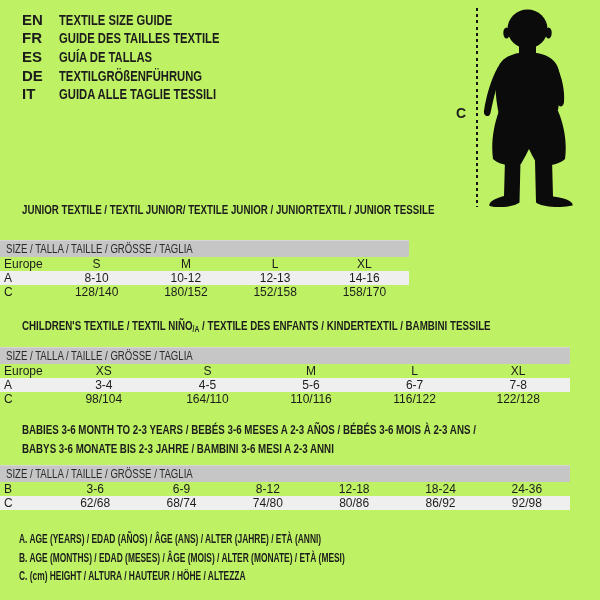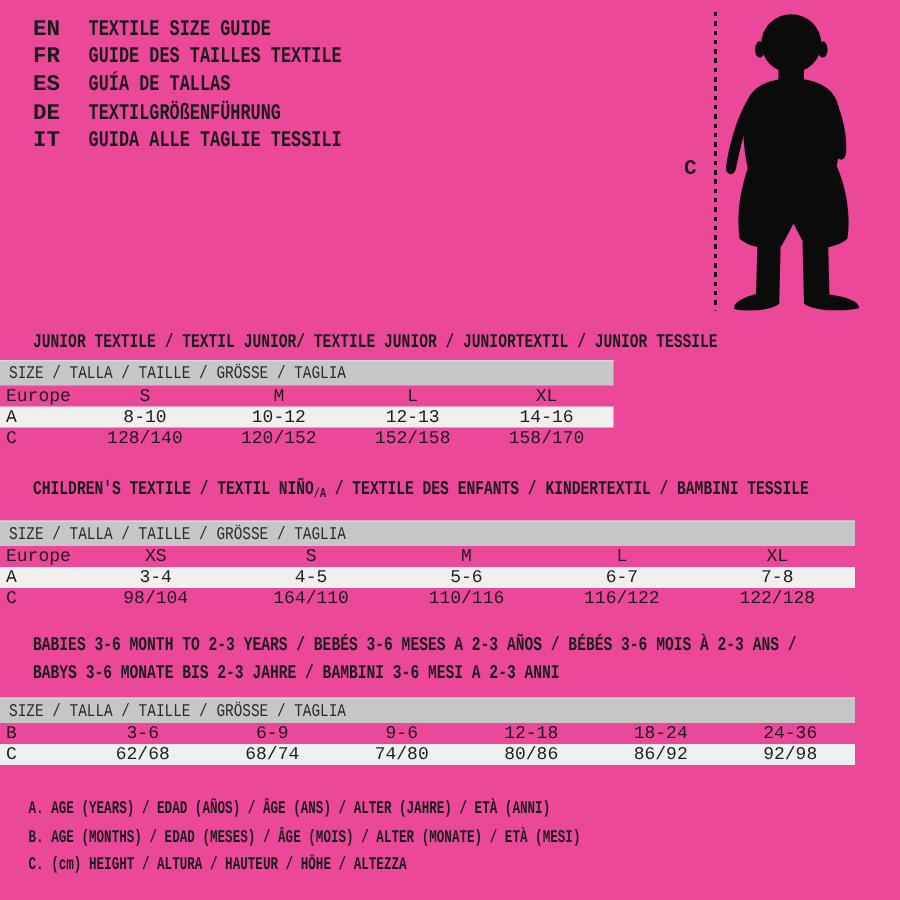--- a/index.html
+++ b/index.html
@@ -2,22 +2,22 @@
 <html style="--table-header-bg: #c6c6c6; --row-alt-bg: #efefef; --text: #1c1c1c;"><head>
 <meta charset="utf-8">
 <style>
   :root{
     --table-header-bg:#c6c6c6;
     --row-alt-bg:#efefef;
     --text:#1c1c1c;
   }
   html,body{margin:0;padding:0;background:#fff;}
   .page{
-    position:relative;width:600px;height:600px;background:#ec4899;overflow:hidden;
-    font-family:Liberation Mono, monospace;color:var(--text,#1c1c1c);
+    position:relative;width:600px;height:600px;background:#bef264;overflow:hidden;
+    font-family:Liberation Sans, sans-serif;color:var(--text,#1c1c1c);
     -webkit-font-smoothing:antialiased;
   }
   
   .langs{position:absolute;left:22px;top:10px;}
   .lang-row{display:flex;height:18.6px;align-items:center;font-weight:bold;font-size:15px;}
   .lang-code{width:37px;flex:0 0 37px;}
   .cond{display:inline-block;transform:scaleX(0.75);transform-origin:0 50%;white-space:nowrap;}
   
   .measure-line{
     position:absolute;left:476px;top:8px;width:2px;height:199px;
@@ -83,21 +83,21 @@
     <ellipse cx="65.5" cy="28" rx="3.2" ry="5.5"></ellipse>
     <rect x="36" y="34" width="17" height="18"></rect>
     <path d="M36,48 C24,50 16,56 14,66 C11,80 13,96 16,110 L74,110 C77,96 79,80 76,66 C74,56 66,50 54,48 Z"></path>
     <path d="M15,62 C8,74 3,92 1,106 C0.2,111 6,113.5 7.5,108 C10.5,94 14,78 19,68 Z"></path>
     <path d="M74,62 C79,72 82,86 81,97 C80.5,103.5 74,102.5 74.5,96 C75,86 72,74 68,66 Z"></path>
     <path d="M16,106 C10,122 8,140 10,154 C16,160 30,162 38,159 C42,152 44,148 46,144 C48,148 50,152 54,159 C62,162 76,160 82,154 C84,140 82,122 75,106 Z"></path>
     <path d="M22,154 L21,191 C13,193 5,197 6.5,201 C14,203.5 31,202 36.5,197.5 L37.5,156 Z"></path>
     <path d="M52,156 L53,197.5 C59,202 76,203.5 89.5,200.5 C91,196.5 81,192.5 70,191.5 L69,154 Z"></path>
   </svg>
 
-  <div class="sec-title" style="top:202px;margin-top:18px;">
+  <div class="sec-title" style="top:202px;">
     <span class="cond">JUNIOR TEXTILE / TEXTIL JUNIOR/ TEXTILE JUNIOR / JUNIORTEXTIL / JUNIOR TESSILE</span>
   </div>
   <div class="table" style="top:240px;width:409px;">
     <div class="thead">
       <span class="cond">SIZE / TALLA / TAILLE / GRÖSSE / TAGLIA</span>
     </div>
     <div class="trow">
       <div class="lbl">Europe</div>
       <div class="cell">S</div>
       <div class="cell">M</div>
@@ -107,21 +107,21 @@
     <div class="trow">
       <div class="lbl">A</div>
       <div class="cell">8-10</div>
       <div class="cell">10-12</div>
       <div class="cell">12-13</div>
       <div class="cell">14-16</div>
     </div>
     <div class="trow">
       <div class="lbl">C</div>
       <div class="cell">128/140</div>
-      <div class="cell">120/152</div>
+      <div class="cell">180/152</div>
       <div class="cell">152/158</div>
       <div class="cell">158/170</div>
     </div>
   </div>
 
   <div class="sec-title" style="top:318px;">
     <span class="cond"><span>CHILDREN'S TEXTILE / TEXTIL NIÑO</span><span class="sub">/A</span><span> / TEXTILE DES ENFANTS / KINDERTEXTIL / BAMBINI TESSILE</span></span>
   </div>
   <div class="table" style="top:347px;width:570px;">
     <div class="thead">
@@ -158,21 +158,21 @@
     <div><span class="cond">BABYS 3-6 MONATE BIS 2-3 JAHRE / BAMBINI 3-6 MESI A 2-3 ANNI</span></div>
   </div>
   <div class="table" style="top:465px;width:570px;">
     <div class="thead">
       <span class="cond">SIZE / TALLA / TAILLE / GRÖSSE / TAGLIA</span>
     </div>
     <div class="trow">
       <div class="lbl">B</div>
       <div class="cell">3-6</div>
       <div class="cell">6-9</div>
-      <div class="cell">9-6</div>
+      <div class="cell">8-12</div>
       <div class="cell">12-18</div>
       <div class="cell">18-24</div>
       <div class="cell">24-36</div>
     </div>
     <div class="trow">
       <div class="lbl">C</div>
       <div class="cell">62/68</div>
       <div class="cell">68/74</div>
       <div class="cell">74/80</div>
       <div class="cell">80/86</div>

